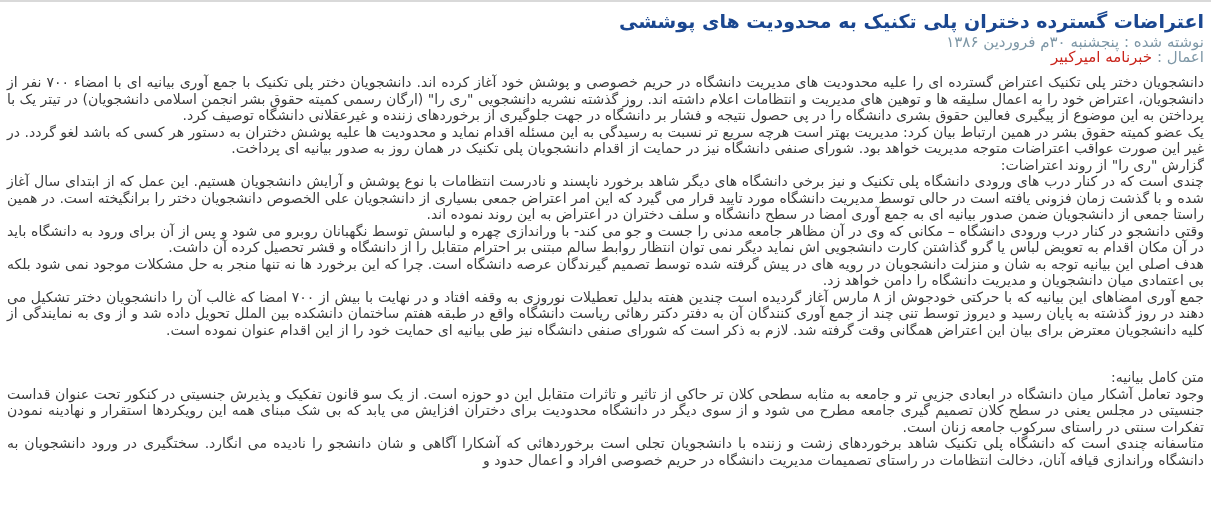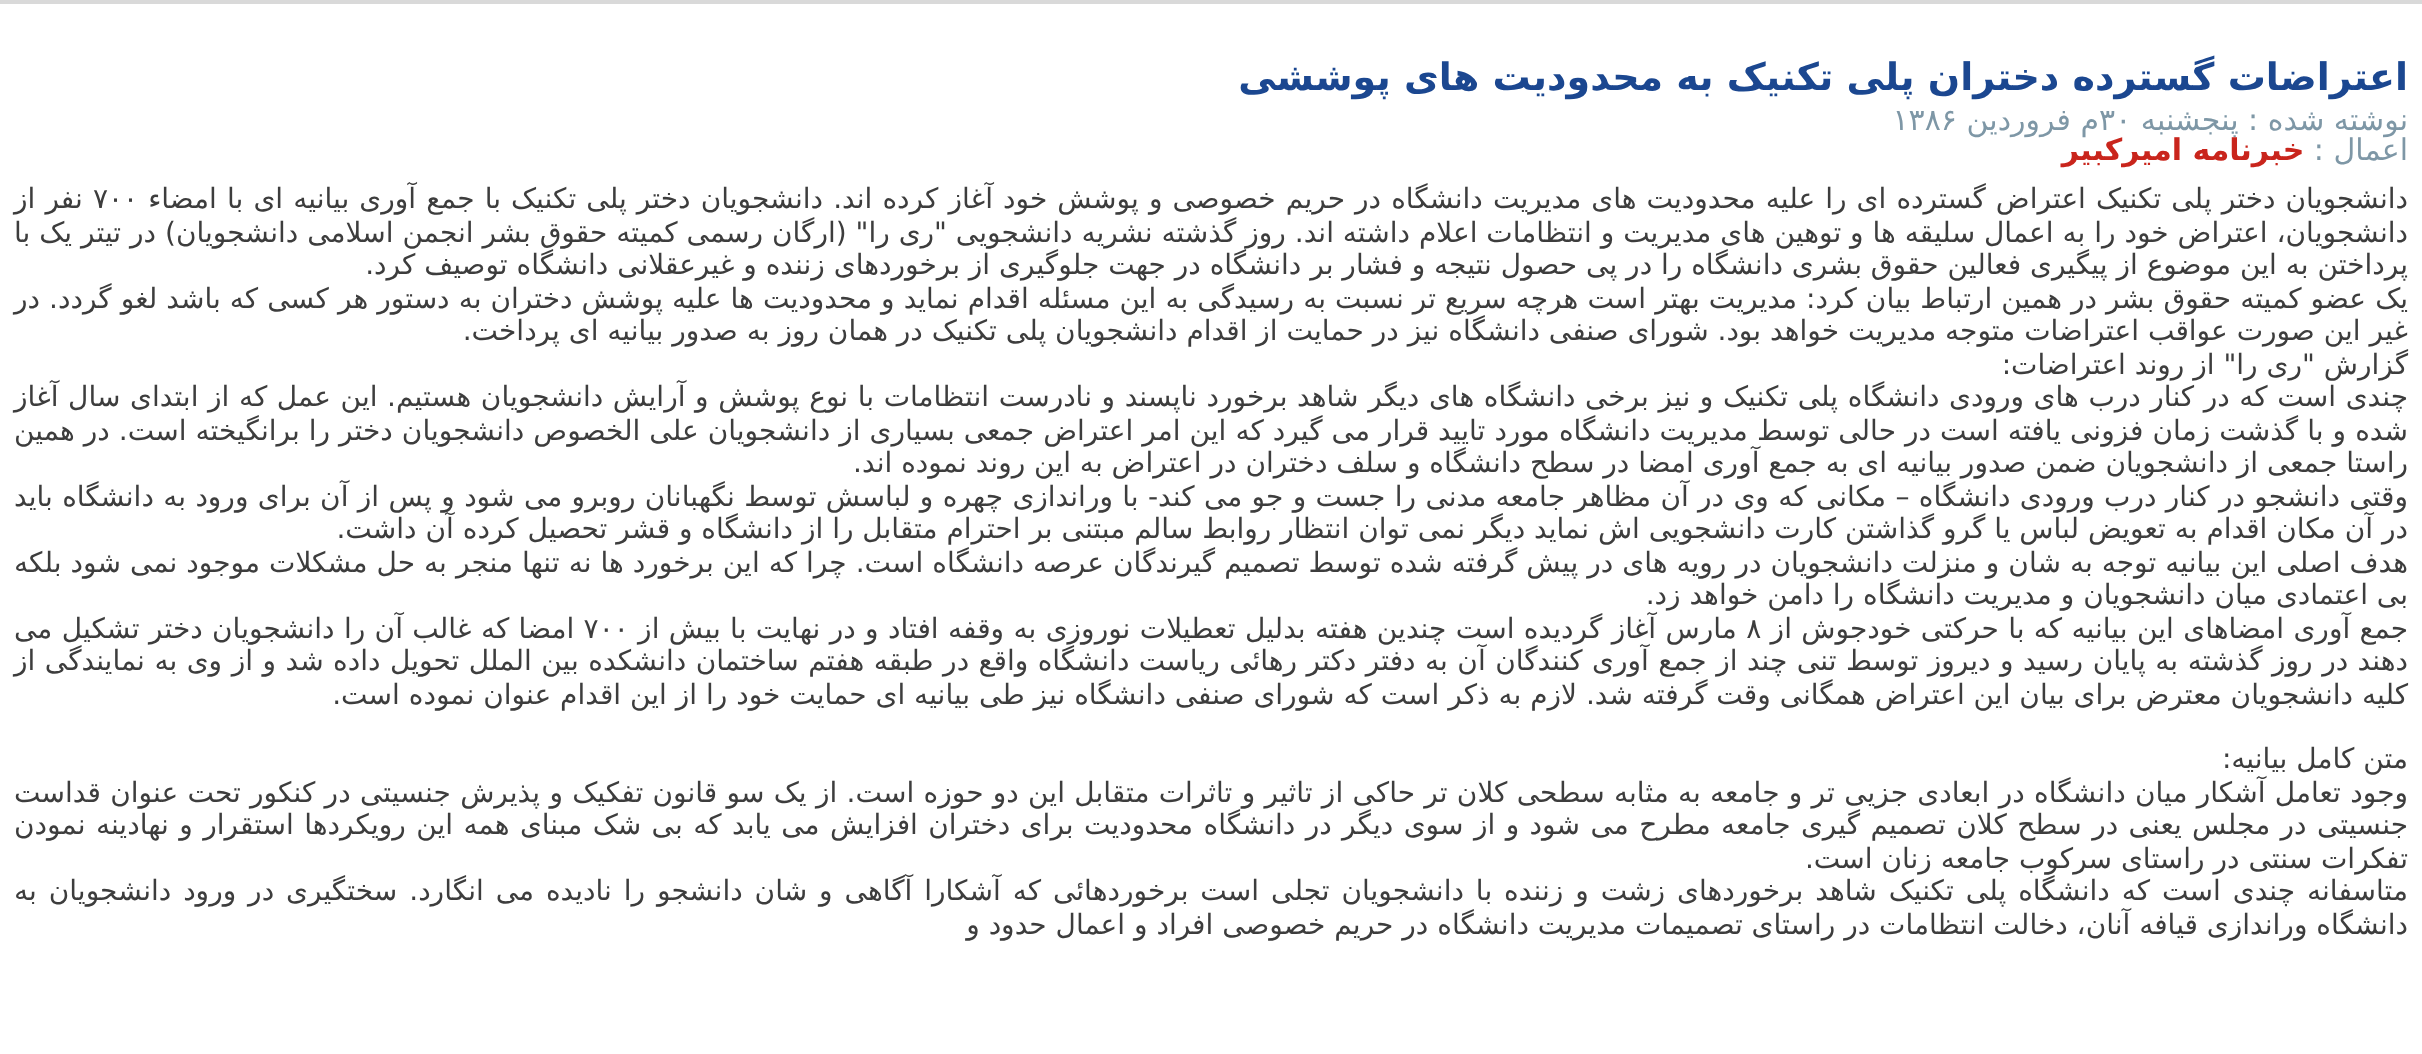--- a/index.html
+++ b/index.html
@@ -21,49 +21,49 @@
     padding: 3px 7px 0 7px;
     box-sizing: border-box;
     width: 100%;
   }
   .post-title {
     display: block;
     text-align: right;
     color: var(--title-color, #1b4790);
     font-size: 19px;
     font-weight: bold;
-    margin: 23px 0 3px 0;
+    margin: 5px 0 3px 0;
     text-decoration: none;
     letter-spacing: 0.5px;
   }
   .post-meta {
     text-align: right;
     font-size: 15px;
     line-height: 15px;
     color: var(--meta-color, #7e97a6);
     margin-bottom: 4px;
   }
   .post-meta .author {
     color: var(--author-color, #c9251c);
-    font-weight: bold;
+    font-weight: normal;
     text-decoration: none;
   }
   .article {
     margin-top: 9px;
     font-size: 14px;
     line-height: 16.5px;
     color: var(--body-color, #3d3d3d);
   }
   .article p {
     margin: 0;
     text-align: justify;
     text-justify: inter-word;
   }
   .article p.gap-before {
-    margin-top: 16px;
+    margin-top: 31px;
   }
 </style>
 </head>
 <body>
 
 <div class="top-rule"></div>
 
 <div class="page">
 
   <a href="#" class="post-title">اعتراضات گسترده دختران پلی تکنیک به محدودیت های پوششی</a>

